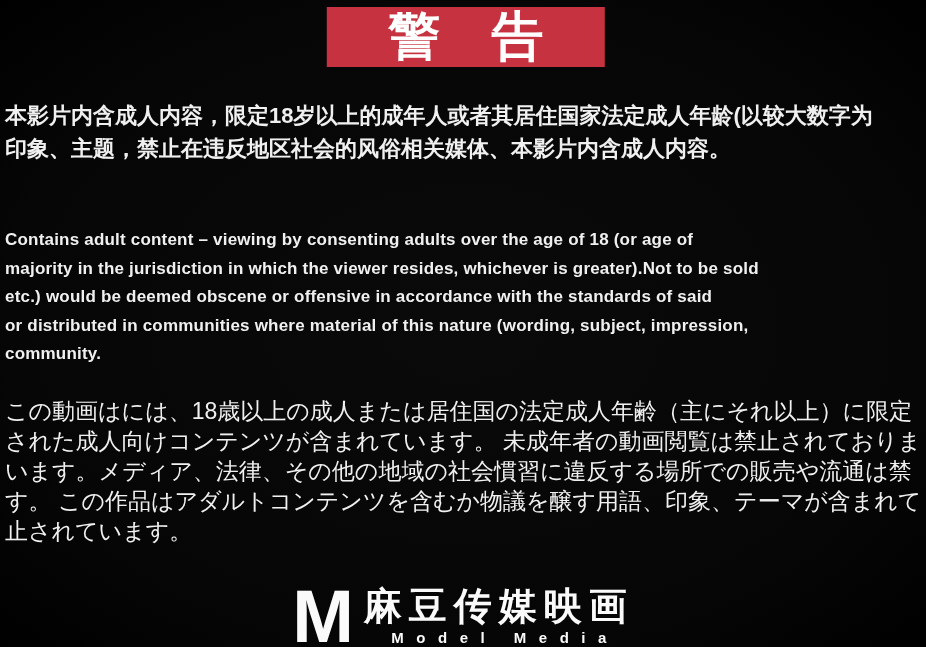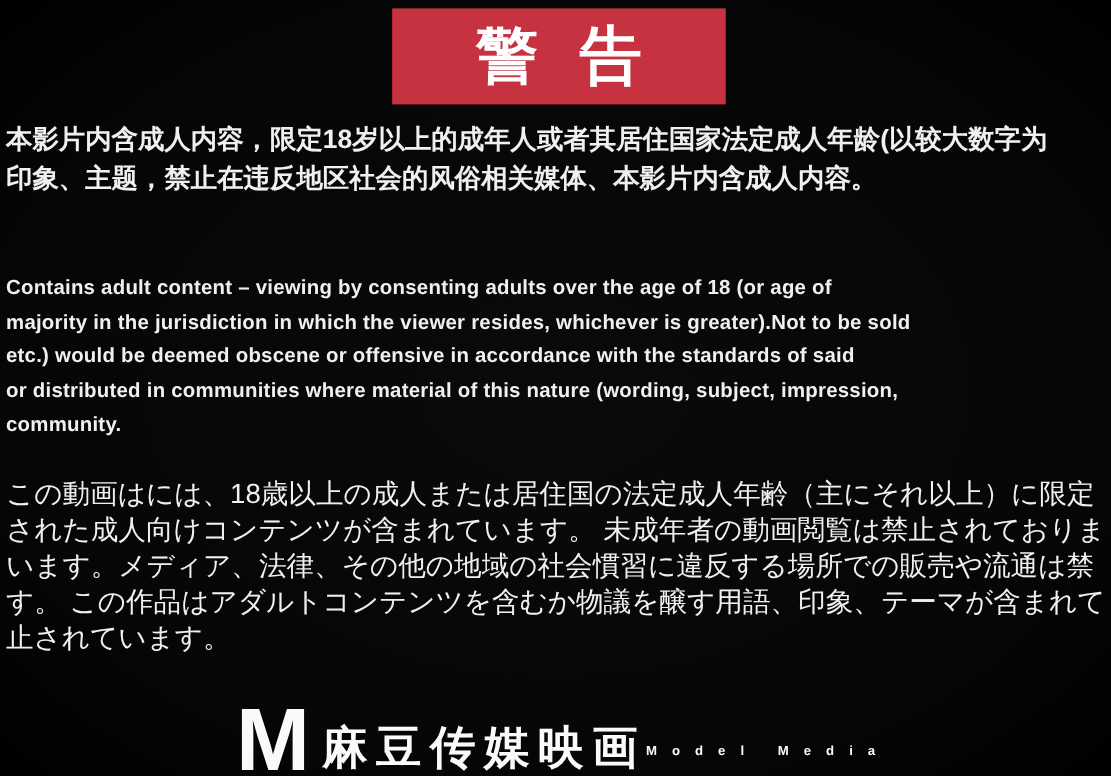--- a/index.html
+++ b/index.html
@@ -13,23 +13,23 @@
   body{
     background:radial-gradient(ellipse at center, #0a0a0a 0%, var(--background) 70%, #000 100%);
     font-family:"Liberation Sans", sans-serif;
     color:var(--body_text);
     position:relative;
   }
   .stage{position:absolute;inset:0;}
   .banner{
     position:absolute;
     top:7px;left:50%;transform:translateX(-49%);
-    width:278px;height:80px;
+    width:278px;height:60px;
     background:var(--banner_bg);
-    display:flex;align-items:center;justify-content:center;
+    display:flex;align-items:center;justify-content:center;font-family:Liberation Mono, monospace;
   }
   .banner-text{
     color:var(--banner_text);
     font-size:52px;
     font-weight:700;
     letter-spacing:10px;
     margin-left:10px; 
     white-space:nowrap;
   }
   .para{position:absolute;left:5px;right:2px;}
@@ -58,30 +58,30 @@
     bottom:1px;left:50%;transform:translateX(-50%);
     display:flex;align-items:flex-end;gap:12px;
     color:#fafafa;
   }
   .logo-m{
     font-size:74px;
     font-weight:700;
     line-height:0.78;
     letter-spacing:-2px;
   }
-  .logo-col{display:flex;flex-direction:row;align-items:center;}
+  .logo-col{display:flex;flex-direction:column;align-items:center;}
   .logo-cn{
     font-size:38px;
     font-weight:700;
     letter-spacing:7px;
     white-space:nowrap;
     line-height:1.1;
   }
   .logo-en{
-    font-size:11px;
+    font-size:15px;
     font-weight:600;
     letter-spacing:12.5px;
     white-space:nowrap;
     margin-top:1px;
     margin-right:-12.5px; 
   }
 </style>
 </head>
 <body>
 

